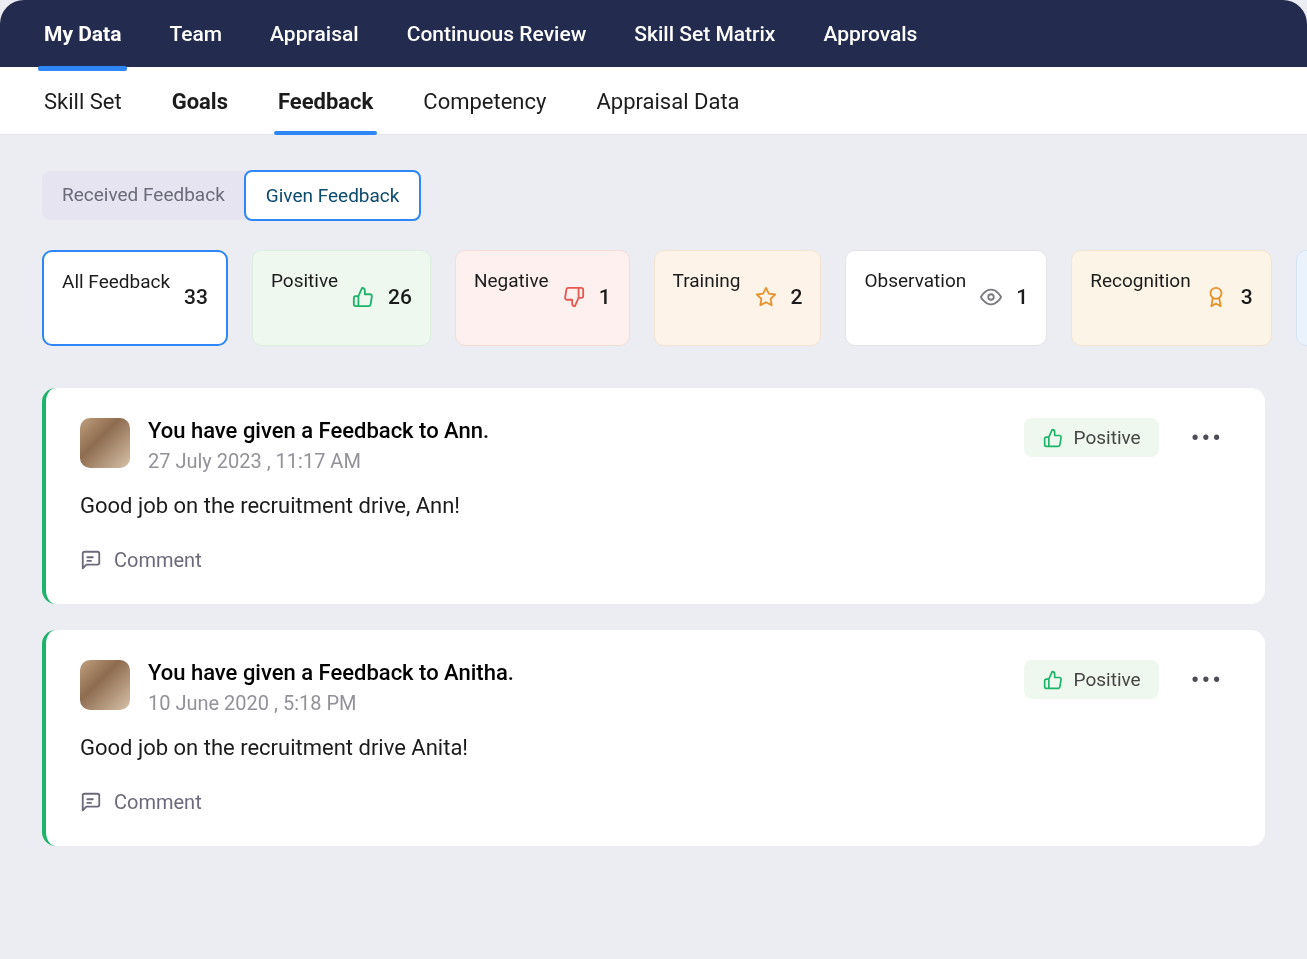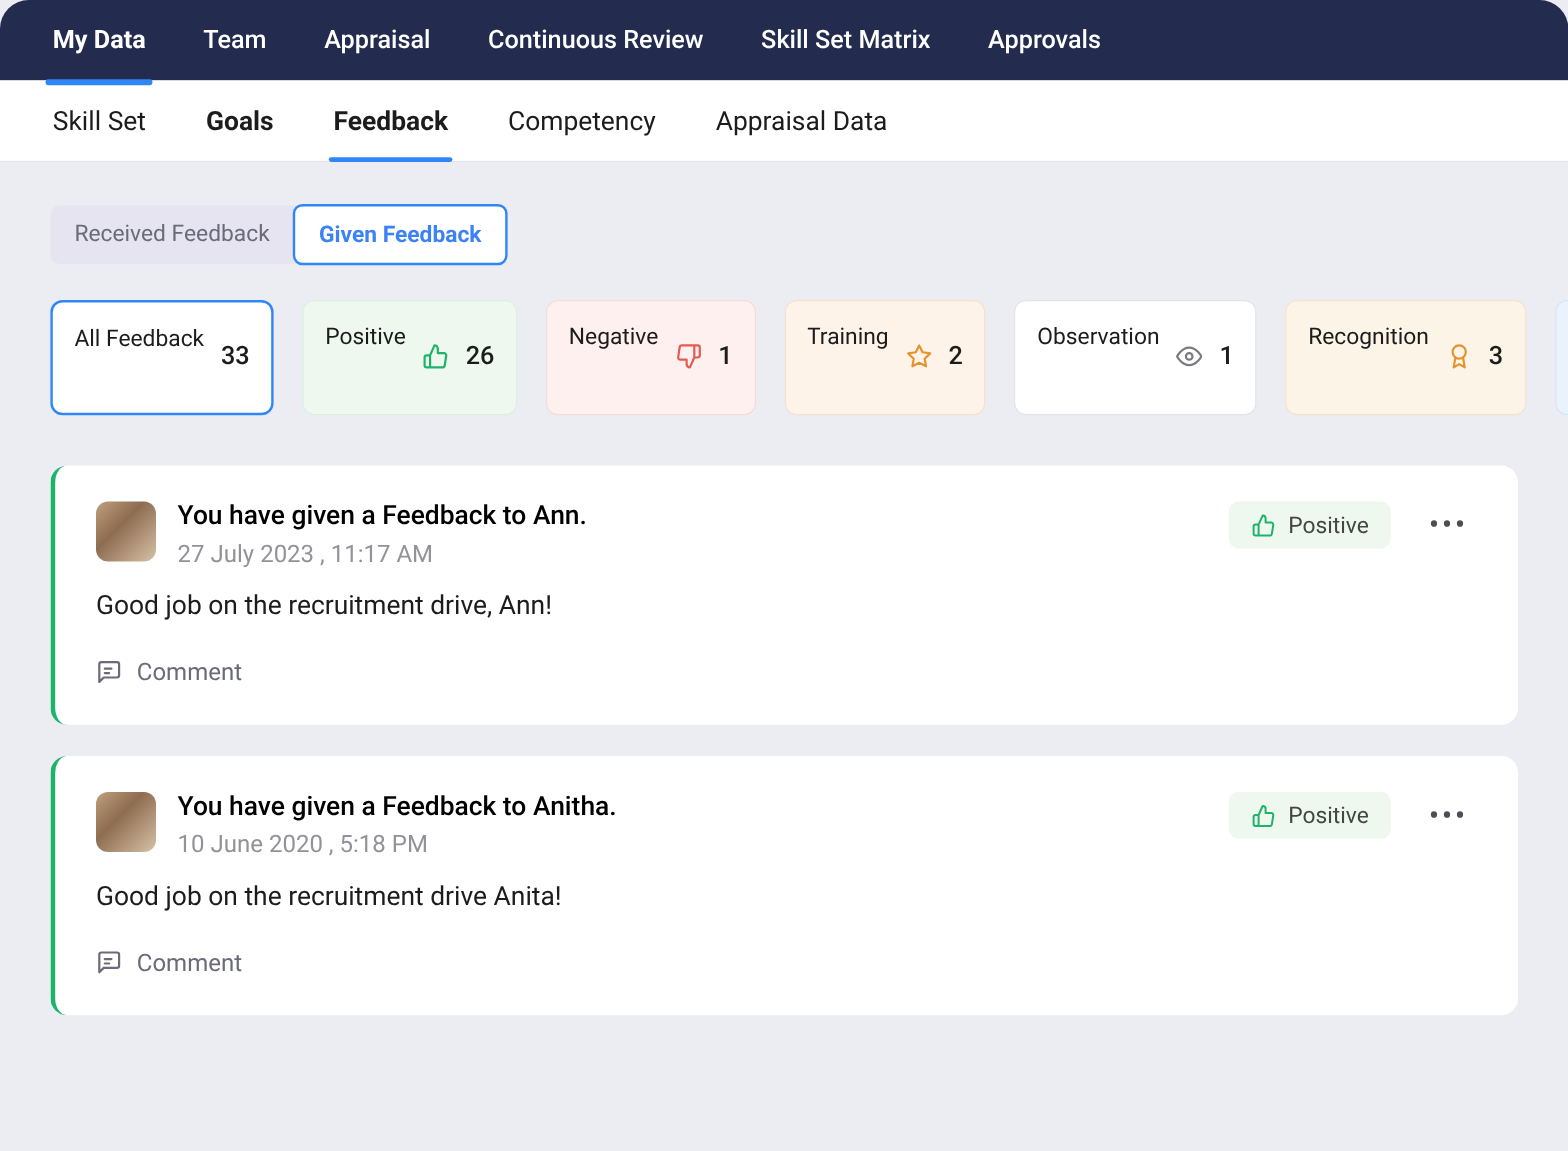--- a/index.html
+++ b/index.html
@@ -83,22 +83,22 @@
   .toggle-item {
     padding: 12px 20px;
     font-size: 19px;
     color: #6a6a7a;
     cursor: pointer;
   }
   .toggle-item.active {
     background: #fff;
     border: 2px solid #2e86f7;
     border-radius: 8px;
-    color: #3b82f6;
-    font-weight: 700;
+    color: #0c4a6e;
+    font-weight: 400;
     margin: -1px;
   }
   .stats-row {
     display: flex;
     gap: 24px;
     margin-bottom: 42px;
   }
   .stat-card {
     flex: 1;
     border-radius: 10px;

